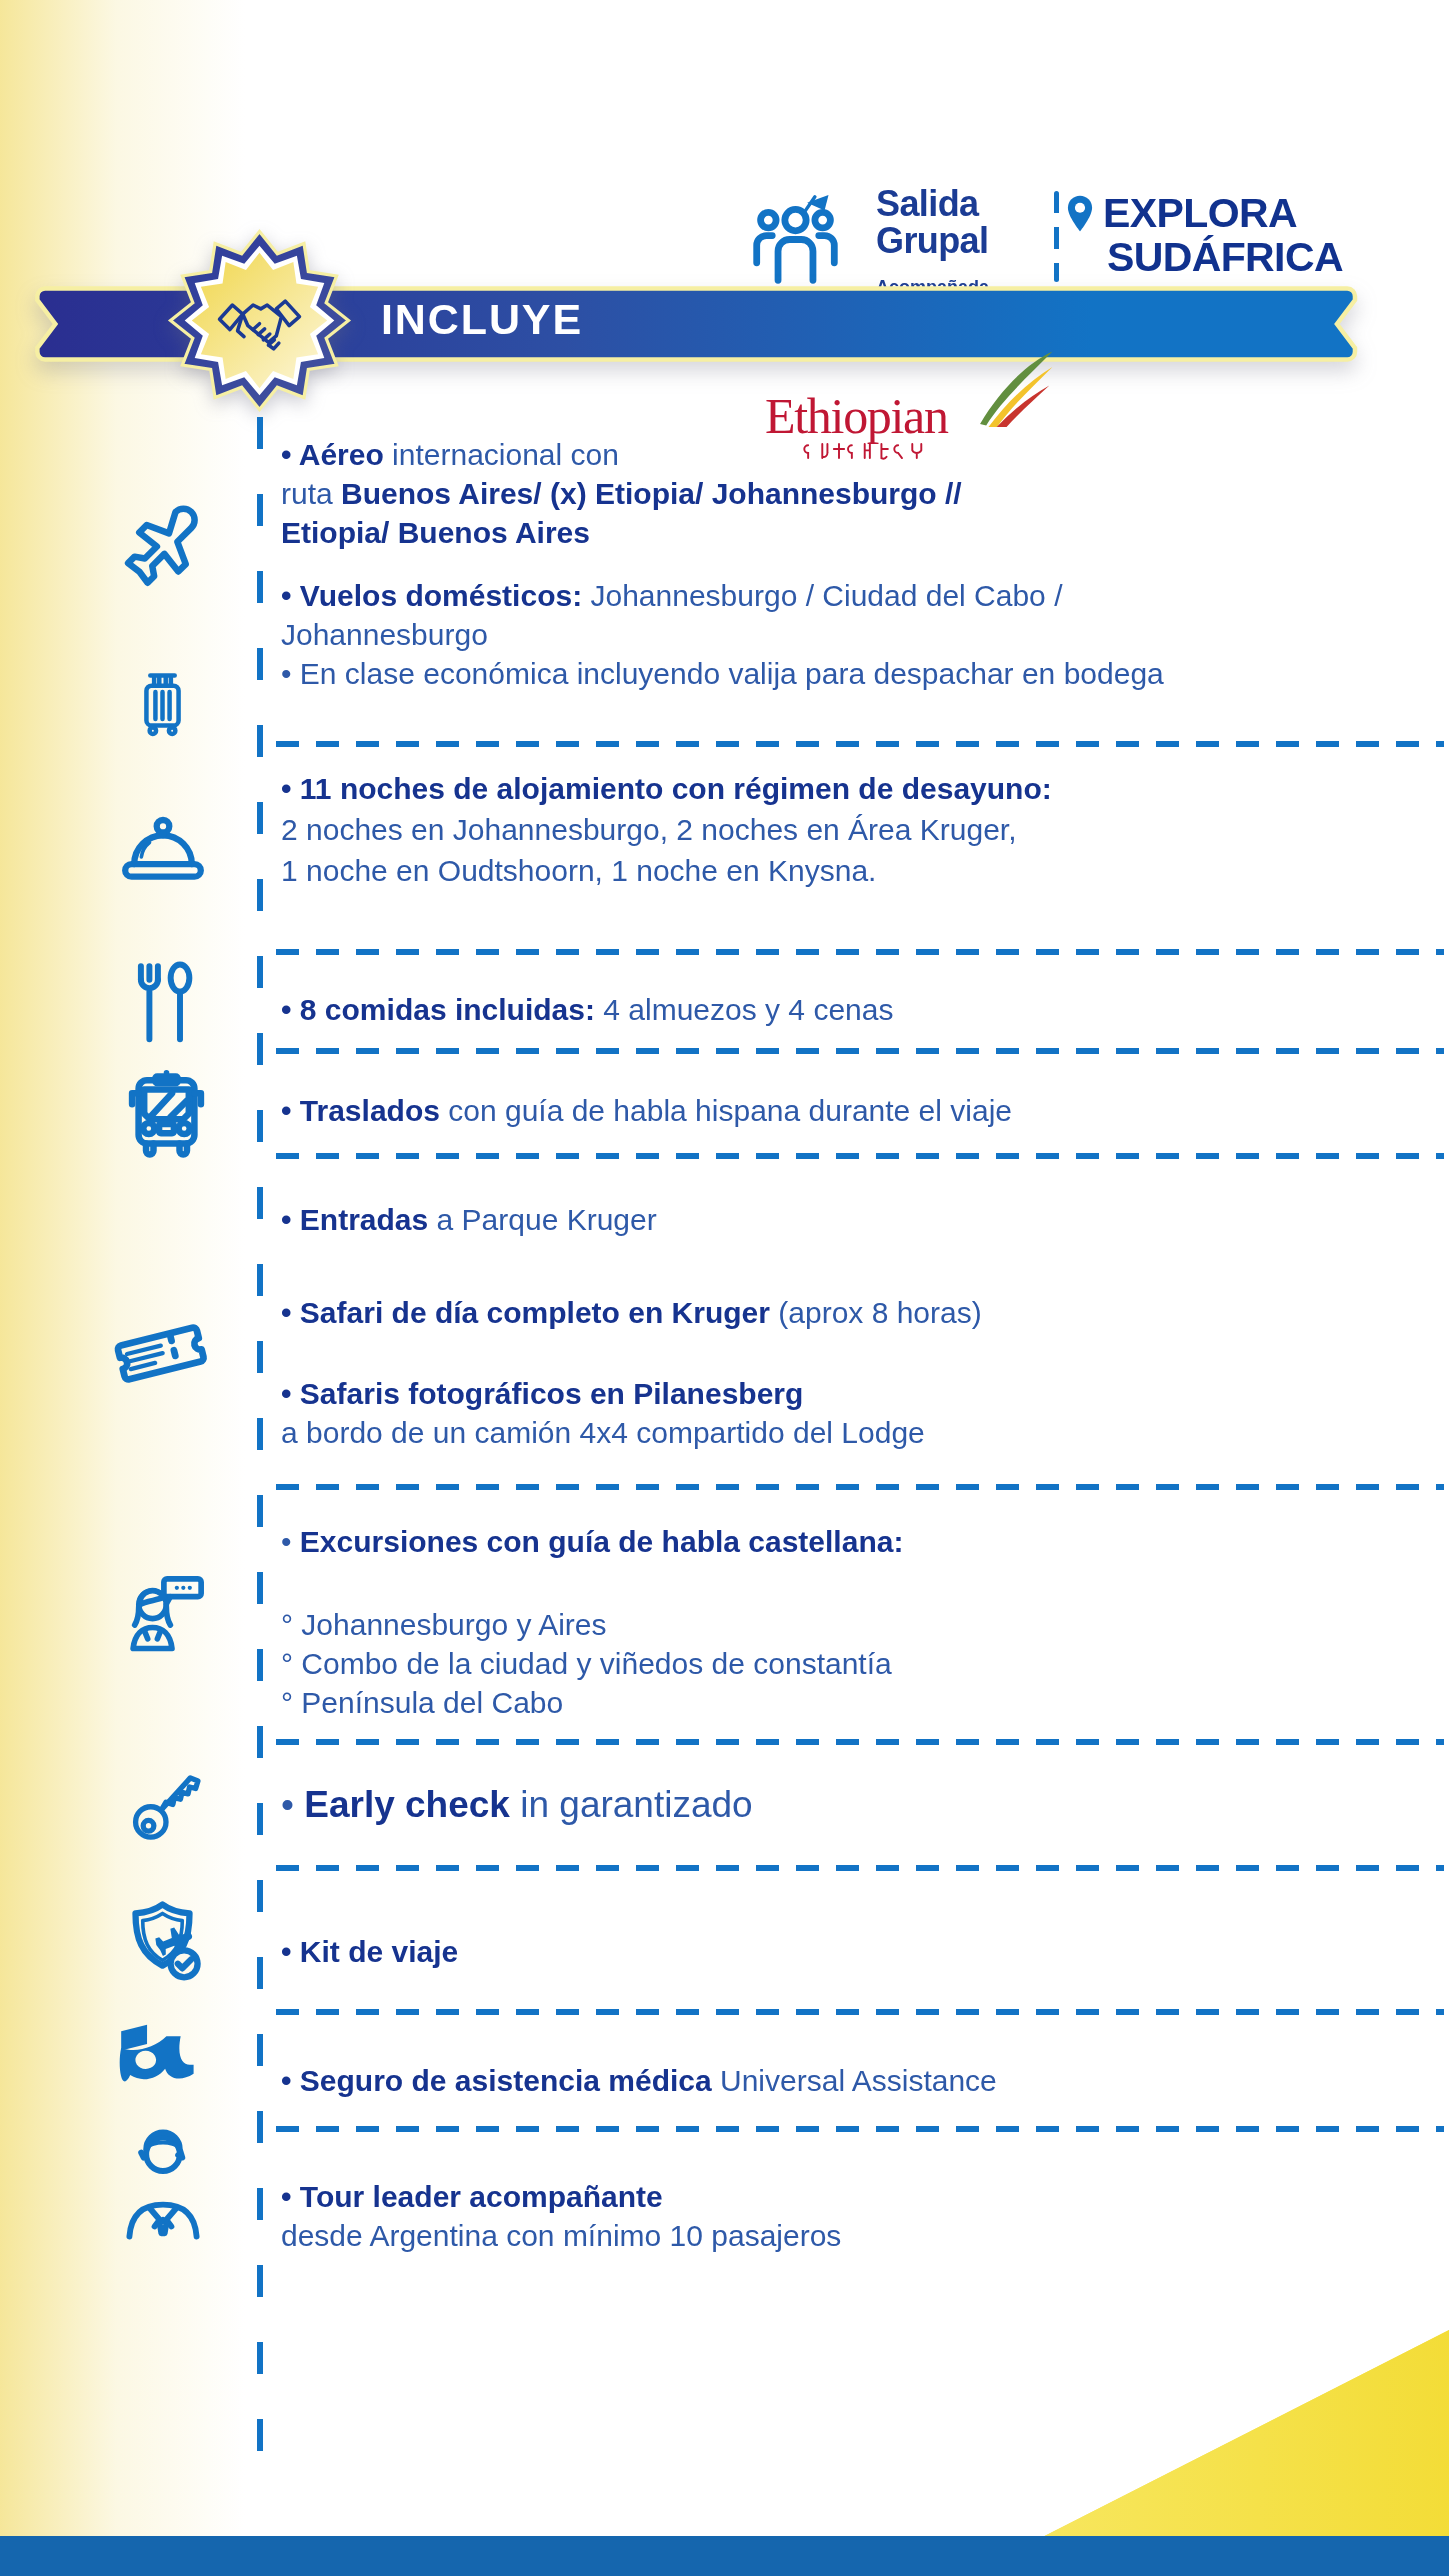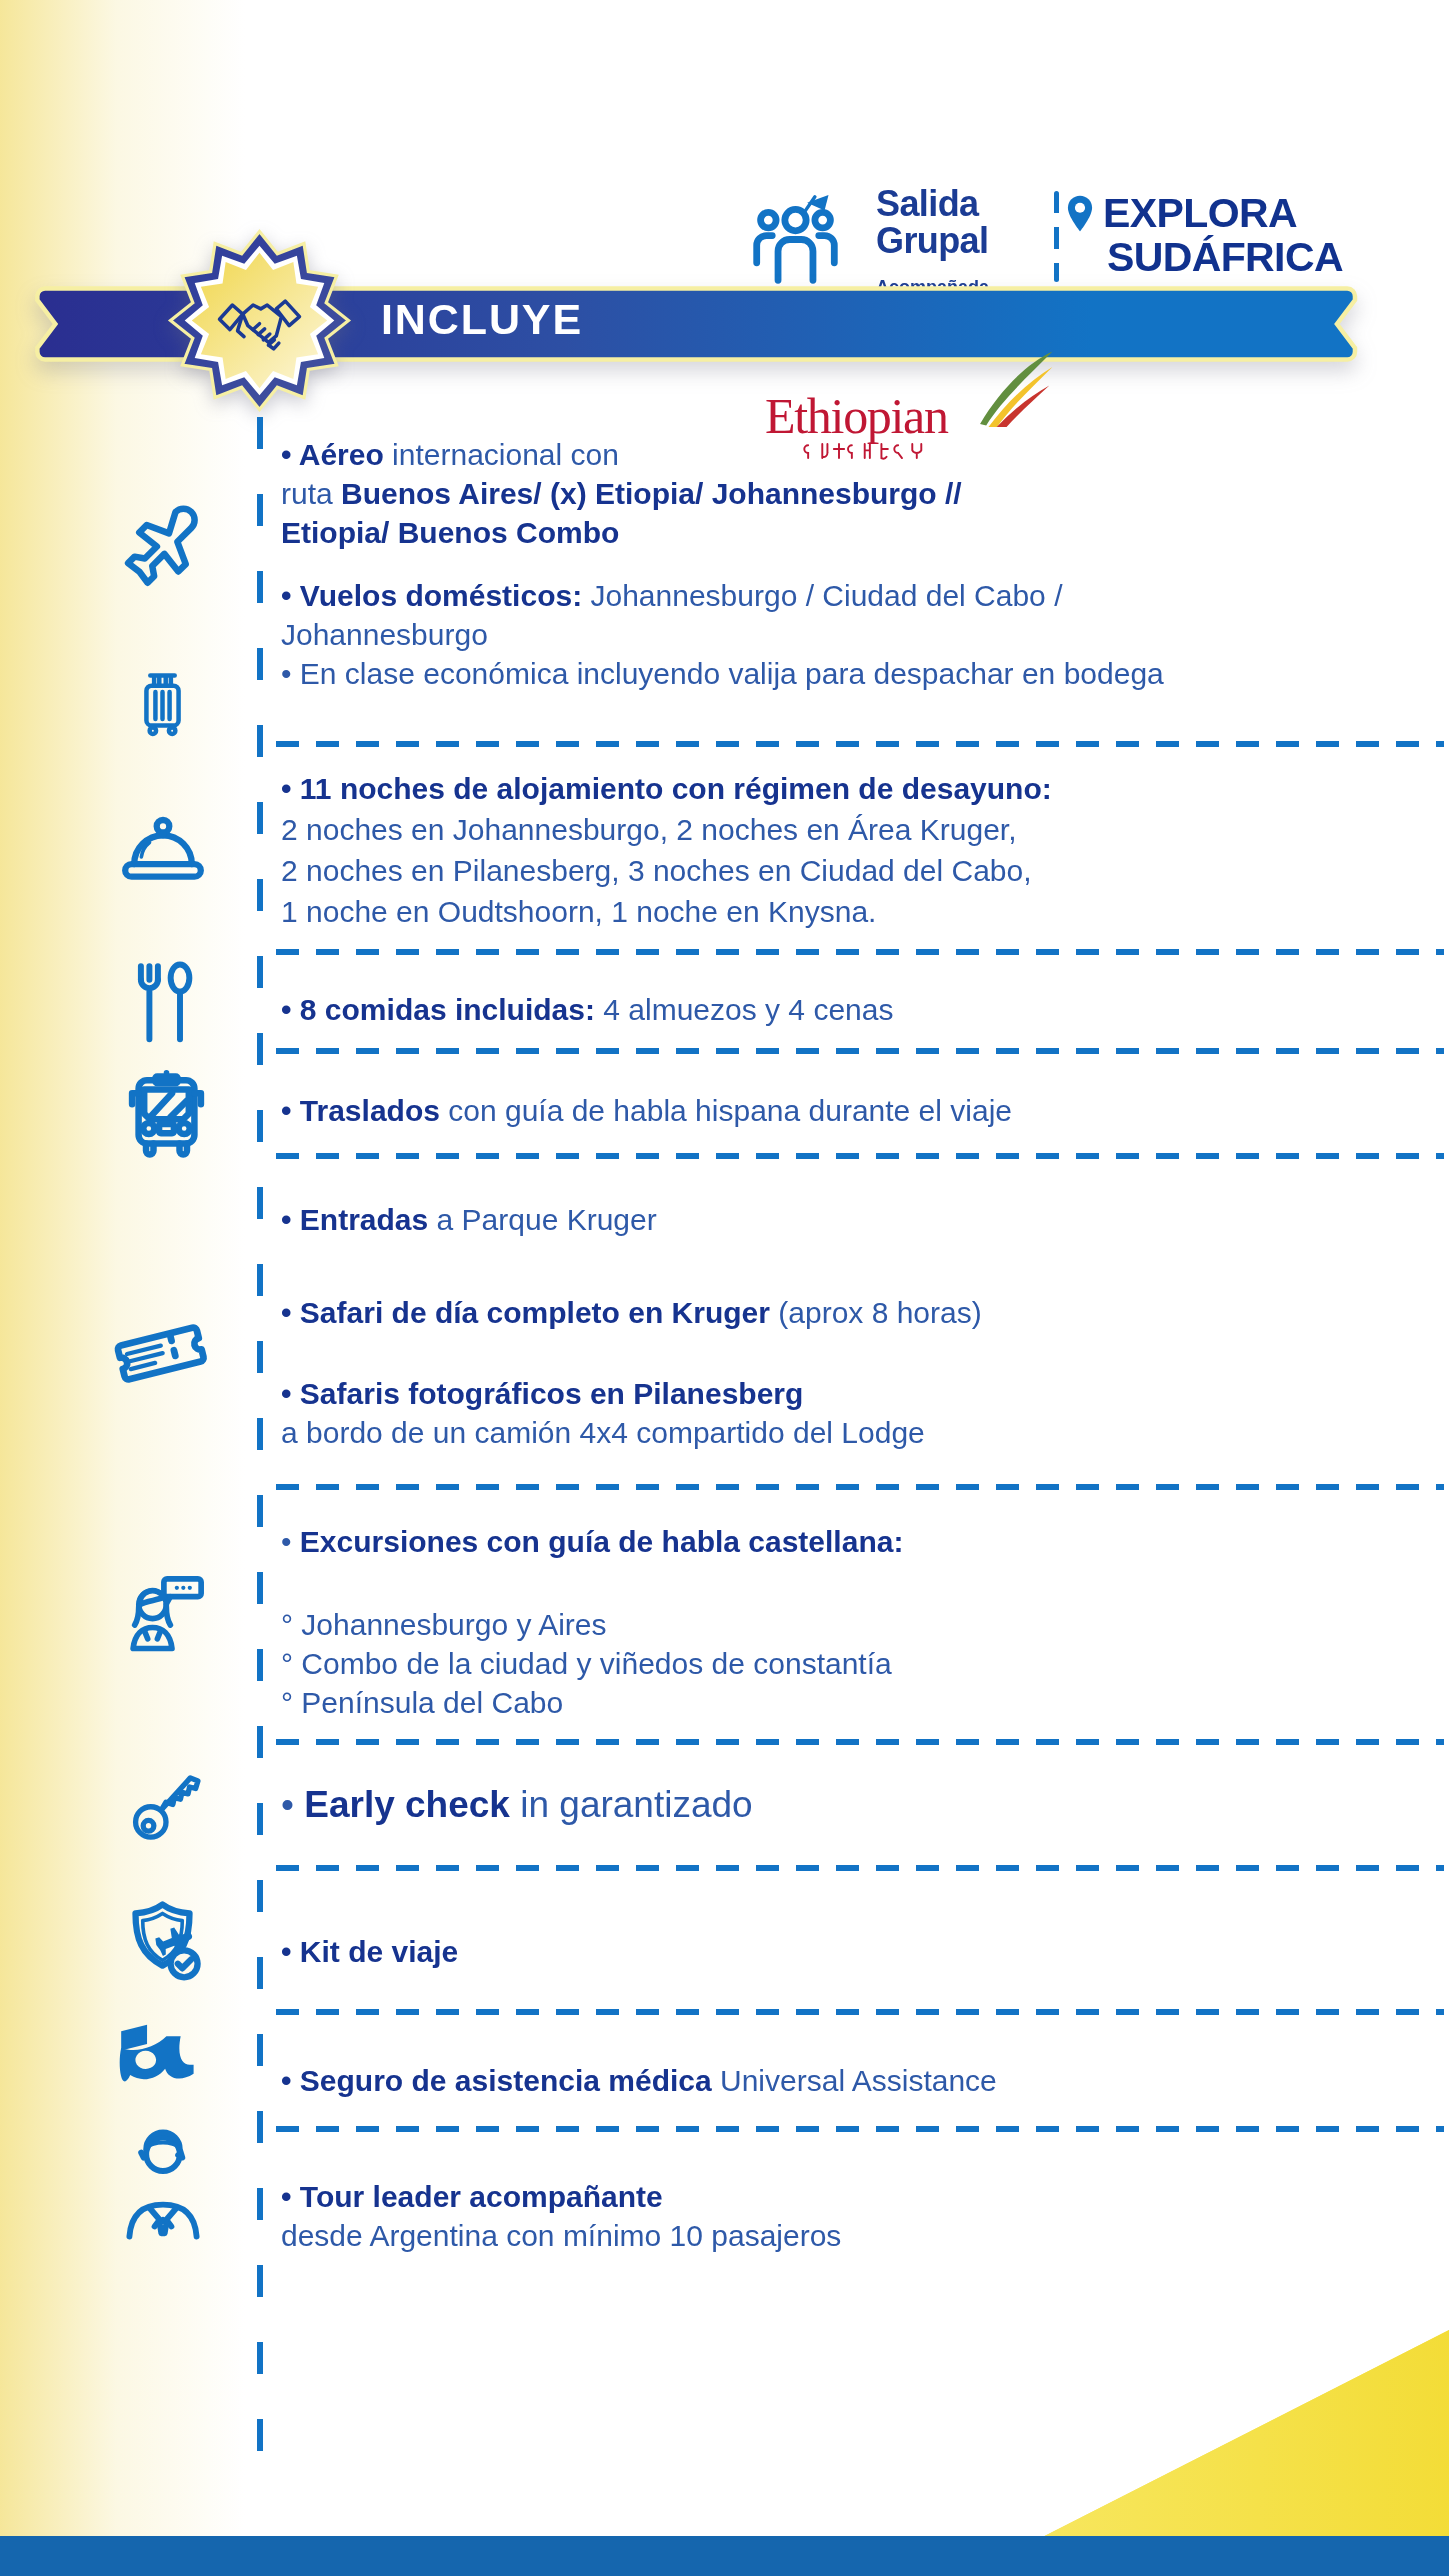--- a/index.html
+++ b/index.html
@@ -286,33 +286,32 @@
         <path d="M10 132 c2 -28 18 -38 40 -38 s38 10 40 38"></path>
         <path d="M34 98 l12 14 -6 8 M66 98 l-12 14 6 8"></path>
         <path d="M46 116 l4 -4 4 4 -2 12 h-4 z"></path>
       </g>
       </svg>
   </div>
 
   <div class="item" style="top:435px">
     <div><span class="b">• Aéreo</span><span> internacional con</span></div>
     <div><span>ruta </span><span class="b">Buenos Aires/ (x) Etiopia/ Johannesburgo //</span></div>
-    <div><span class="b">Etiopia/ Buenos Combo</span></div>
+    <div><span class="b">Etiopia/ Buenos Aires</span></div>
   </div>
   <div class="item" style="top:576px">
     <div><span class="b">• Vuelos domésticos:</span><span> Johannesburgo / Ciudad del Cabo /</span></div>
     <div><span>Johannesburgo</span></div>
   </div>
   <div class="item" style="top:654px">
     <div><span>• En clase económica incluyendo valija para despachar en bodega</span></div>
   </div>
   <div class="item" style="top:768px;line-height:41px">
     <div><span class="b">• 11 noches de alojamiento con régimen de desayuno:</span></div>
     <div><span>2 noches en Johannesburgo, 2 noches en Área Kruger,</span></div>
-    <div><span>2 noches en Pilanesberg, 3 noches en Ciudad del Cabo,</span></div>
     <div><span>1 noche en Oudtshoorn, 1 noche en Knysna.</span></div>
   </div>
   <div class="item" style="top:990px">
     <div><span class="b">• 8 comidas incluidas:</span><span> 4 almuezos y 4 cenas</span></div>
   </div>
   <div class="item" style="top:1091px">
     <div><span class="b">• Traslados</span><span> con guía de habla hispana durante el viaje</span></div>
   </div>
   <div class="item" style="top:1200px">
     <div><span class="b">• Entradas</span><span> a Parque Kruger</span></div>

